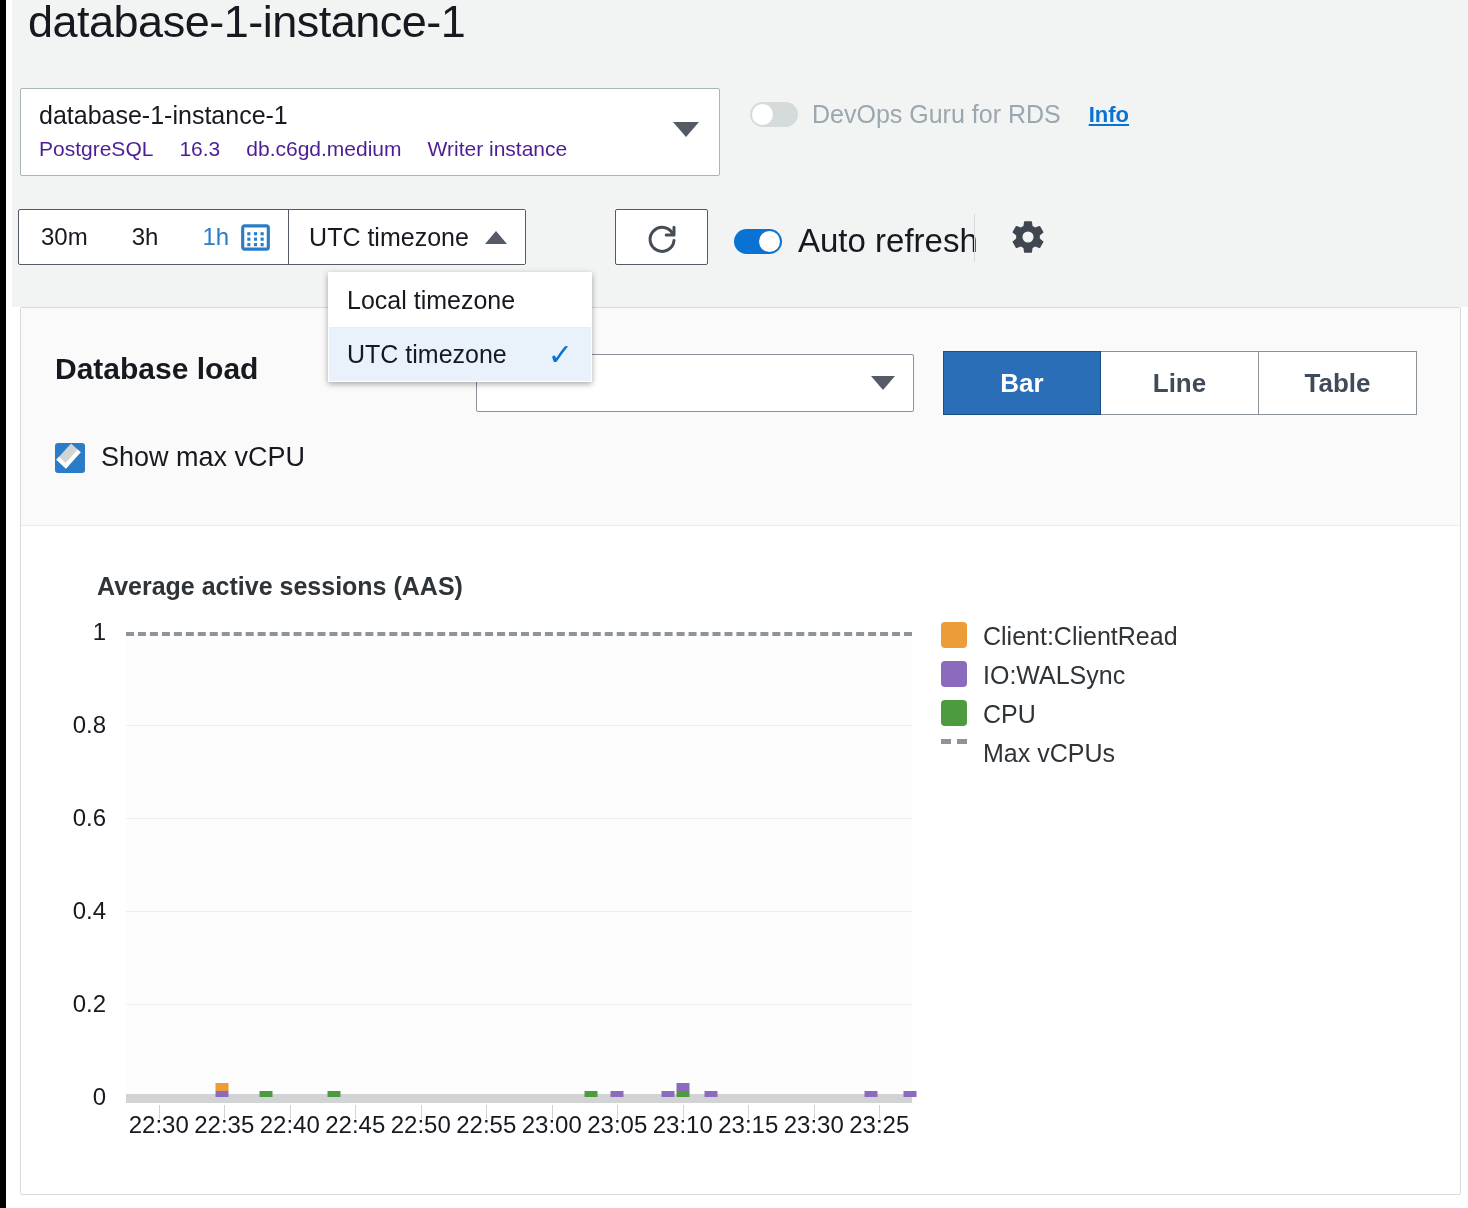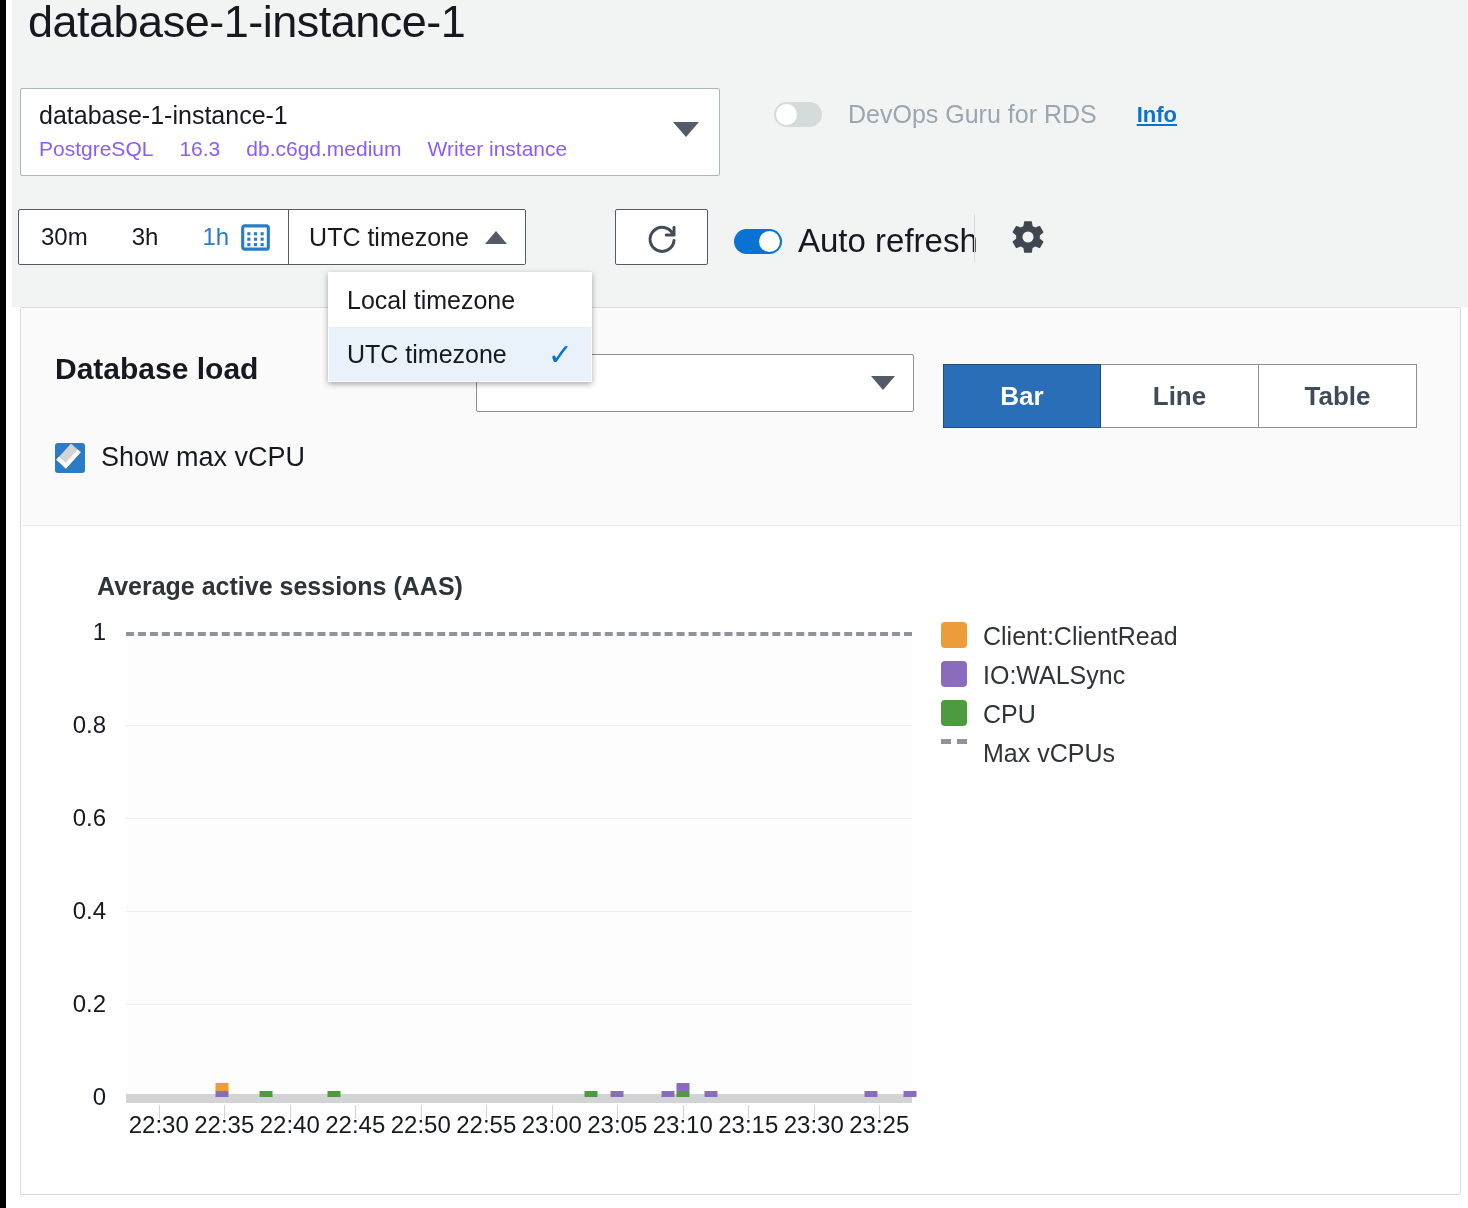--- a/index.html
+++ b/index.html
@@ -54,39 +54,39 @@
     position: absolute;
     left: 18px; top: 12px;
     font-size: 25px;
     color: #16191f;
     white-space: nowrap;
   }
   .instance-meta {
     position: absolute;
     left: 18px; top: 48px;
     font-size: 21px;
-    color: #8b5cf6;
+    color: #4c1d95;
     white-space: nowrap;
   }
   .instance-meta span { margin-right: 26px; }
   .caret-down {
     position: absolute;
     right: 20px; top: 33px;
     width: 0; height: 0;
     border-left: 13px solid transparent;
     border-right: 13px solid transparent;
     border-top: 15px solid #545b64;
   }
   
   .devops-wrap {
     position: absolute;
-    left: 768px; top: 100px;
+    left: 744px; top: 100px;
     display: flex;
     align-items: center;
-    gap: 26px;
+    gap: 14px;
   }
   .toggle {
     width: 48px; height: 25px;
     border-radius: 14px;
     background: #d5dbdb;
     position: relative;
     flex: none;
   }
   .toggle .knob {
     position: absolute;
@@ -248,21 +248,21 @@
   .metric-select .caret {
     position: absolute;
     right: 18px; top: 21px;
     width: 0; height: 0;
     border-left: 12px solid transparent;
     border-right: 12px solid transparent;
     border-top: 14px solid #545b64;
   }
   .seg-group {
     position: absolute;
-    left: 922px; top: 56px;
+    left: 922px; top: 43px;
     display: flex;
     border-radius: 10px;
   }
   .seg {
     height: 64px;
     min-width: 158px;
     display: flex; align-items: center; justify-content: center;
     border: 1px solid #8a9199;
     background: #ffffff;
     font-size: 26px;

